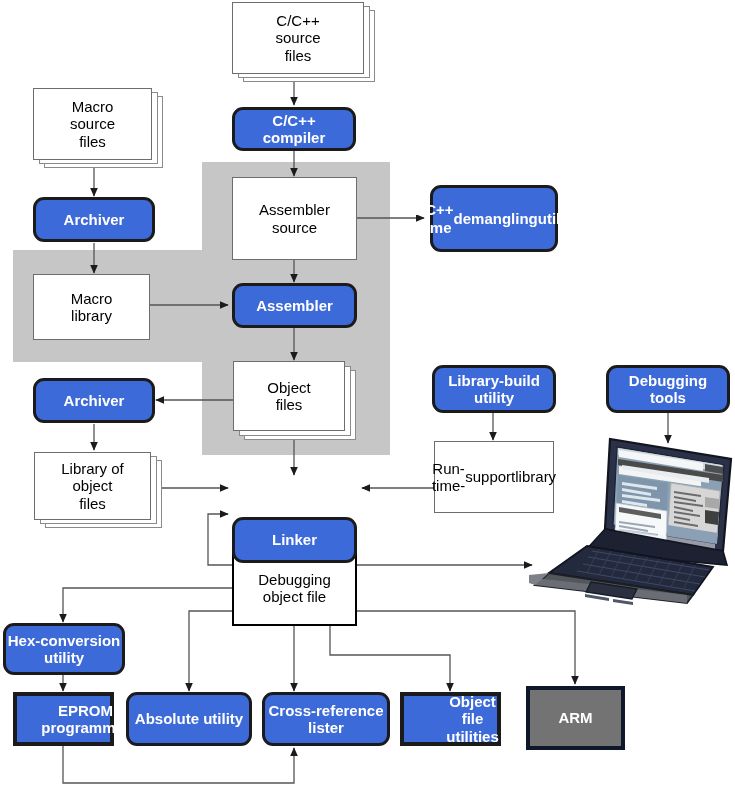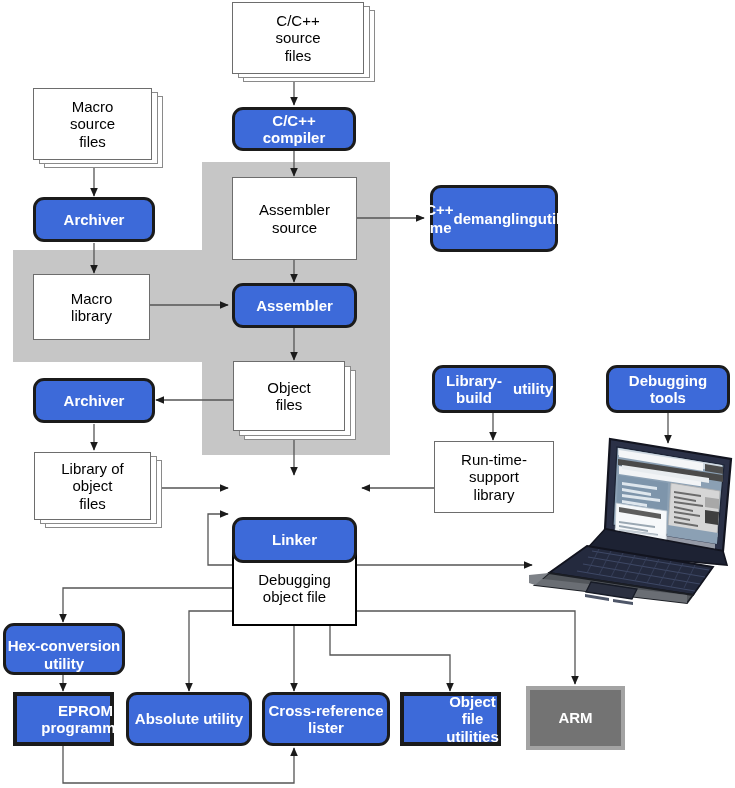--- a/index.html
+++ b/index.html
@@ -76,21 +76,21 @@
     z-index:5;
   }
   
   .tool.sq{
     border-radius:0;
     border-width:4px;
     padding-left:44px;
   }
   .target{
     background:#737373;
-    border:4px solid #a3a3a3;
+    border:4px solid #0f172a;
     border-radius:0;
     color:#ffffff;
     font-size:15px;
     font-weight:bold;
     z-index:5;
   }
 
   .node span{display:block;}
 
   
@@ -229,46 +229,46 @@
   </div>
 
   <div class="sheet" style="left:45px; top:460px; width:117px; height:68px;"></div>
   <div class="sheet" style="left:40px; top:456px; width:117px; height:68px;"></div>
   <div class="node doc" style="left:34px; top:452px; width:117px; height:68px; flex-direction:column;">
     <span>Library of</span>
     <span>object</span>
     <span>files</span>
   </div>
 
-  <div class="node tool" style="left:432px; top:365px; width:124px; height:48px; flex-direction:row;">
+  <div class="node tool" style="left:432px; top:365px; width:124px; height:48px; flex-direction:column;">
     <span>Library-build</span>
     <span>utility</span>
   </div>
 
-  <div class="node doc" style="left:434px; top:441px; width:120px; height:72px; flex-direction:column;">
+  <div class="node doc" style="left:434px; top:441px; width:120px; height:72px; flex-direction:row;">
     <span>Run-time-</span>
     <span>support</span>
     <span>library</span>
   </div>
 
   <div class="node tool" style="left:606px; top:365px; width:124px; height:48px; flex-direction:column;">
     <span>Debugging</span>
     <span>tools</span>
   </div>
 
   <div class="node tool" style="left:232px; top:477px; width:125px; height:46px;margin-top:40px;">
     <span>Linker</span>
   </div>
 
   <div class="node doc thick" style="left:232px; top:550px; width:125px; height:76px; flex-direction:column;">
     <span>Debugging</span>
     <span>object file</span>
   </div>
 
-  <div class="node tool" style="left:3px; top:623px; width:122px; height:52px; flex-direction:column;justify-content:flex-end;">
+  <div class="node tool" style="left:3px; top:623px; width:122px; height:52px; flex-direction:column;">
     <span>Hex-conversion</span>
     <span>utility</span>
   </div>
 
   <div class="node tool sq" style="left:13px; top:692px; width:101px; height:54px; flex-direction:column;">
     <span>EPROM</span>
     <span>programmer</span>
   </div>
 
   <div class="node tool" style="left:126px; top:692px; width:126px; height:54px;">

